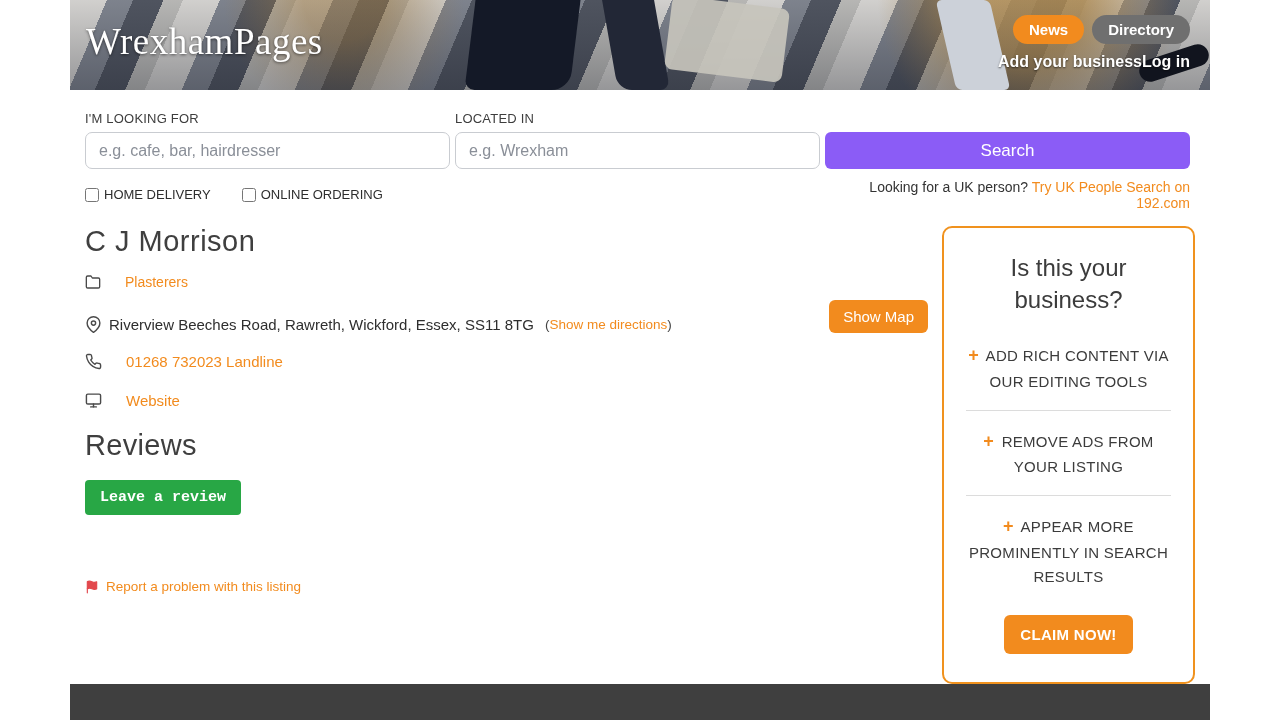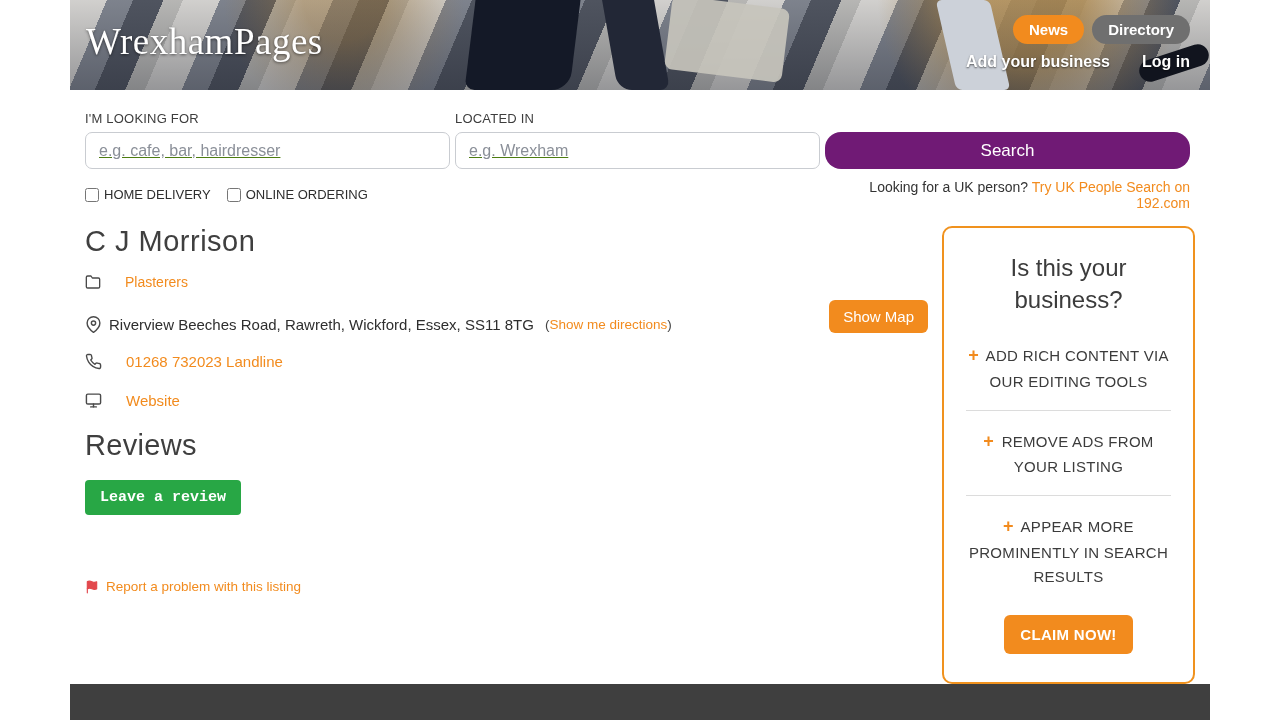--- a/index.html
+++ b/index.html
@@ -25,33 +25,33 @@
   .shoe { left: 1068px; top: 52px; width: 72px; height: 22px; background: #11141e; border-radius: 12px; transform: rotate(-18deg); }
   .header-inner { position: relative; z-index: 2; display: flex; justify-content: space-between; height: 100%; }
   .brand { font-family: "Liberation Serif", "DejaVu Serif", serif; font-size: 37px; color: #fff;
     padding: 20px 0 0 16px; text-shadow: 0 1px 3px rgba(0,0,0,.55); letter-spacing: .5px; }
   .header-right { padding: 15px 20px 0 0; }
   .pills { display: flex; gap: 8px; justify-content: flex-end; }
   .pill { display: inline-block; padding: 6px 16px; border-radius: 20px; color: #fff; font-weight: 700;
     font-size: 15px; text-decoration: none; cursor: pointer; }
   .pill-news { background: #F28B1E; }
   .pill-directory { background: #6F6F6F; }
-  .hlinks { margin-top: 9px; display: flex; gap: 32px; }
+  .hlinks { margin-top: 9px; display: flex; }
   .hlink { color: #fff; font-weight: 700; font-size: 16px; text-decoration: none; cursor: pointer;
     text-shadow: 0 1px 2px rgba(0,0,0,.6); }
 
   
   .search { display: grid; grid-template-columns: 365px 365px 365px; column-gap: 5px; padding: 13px 15px 0; }
   .slabel { font-size: 13px; color: #3d3d3d; margin: 8px 0 6px; letter-spacing: .2px; }
   .sinput { width: 100%; height: 37px; border: 1px solid #c9ccd1; border-radius: 7px; padding: 0 13px;
-    font-size: 16px; color: #4d7c0f; outline: none; font-family: inherit; text-decoration: underline; }
+    font-size: 16px; color: #1d4ed8; outline: none; font-family: inherit; }
   .sinput::placeholder { color: #8a8f98; }
-  .search-btn { width: 100%; height: 37px; background: #701a75; border: none; border-radius: 16px;
+  .search-btn { width: 100%; height: 37px; background: #8b5cf6; border: none; border-radius: 6px;
     color: #fff; font-size: 17px; cursor: pointer; font-family: inherit; align-self: end; }
-  .filters { grid-column: 1 / span 2; display: flex; gap: 16px; align-items: center; margin-top: 9px; }
+  .filters { grid-column: 1 / span 2; display: flex; gap: 31px; align-items: center; margin-top: 9px; }
   .filter { display: flex; align-items: center; gap: 5px; font-size: 13px; color: #2e2e2e; cursor: pointer; }
   .filter input { width: 14px; height: 14px; cursor: pointer; }
   .people { grid-column: 3; text-align: right; margin-top: 10px; font-size: 14px; color: #333; }
   .people a { color: #F28B1E; text-decoration: none; cursor: pointer; }
 
   
   .main { display: flex; align-items: flex-start; padding: 0 15px; min-height: 468px; }
   .left { flex: 1; padding-right: 14px; }
   h1.biz-name { font-size: 29px; font-weight: 500; color: #3f3f3f; margin: 14px 0 16px; letter-spacing: .5px; }
   .meta-row { display: flex; align-items: center; gap: 24px; margin: 10px 0; }

